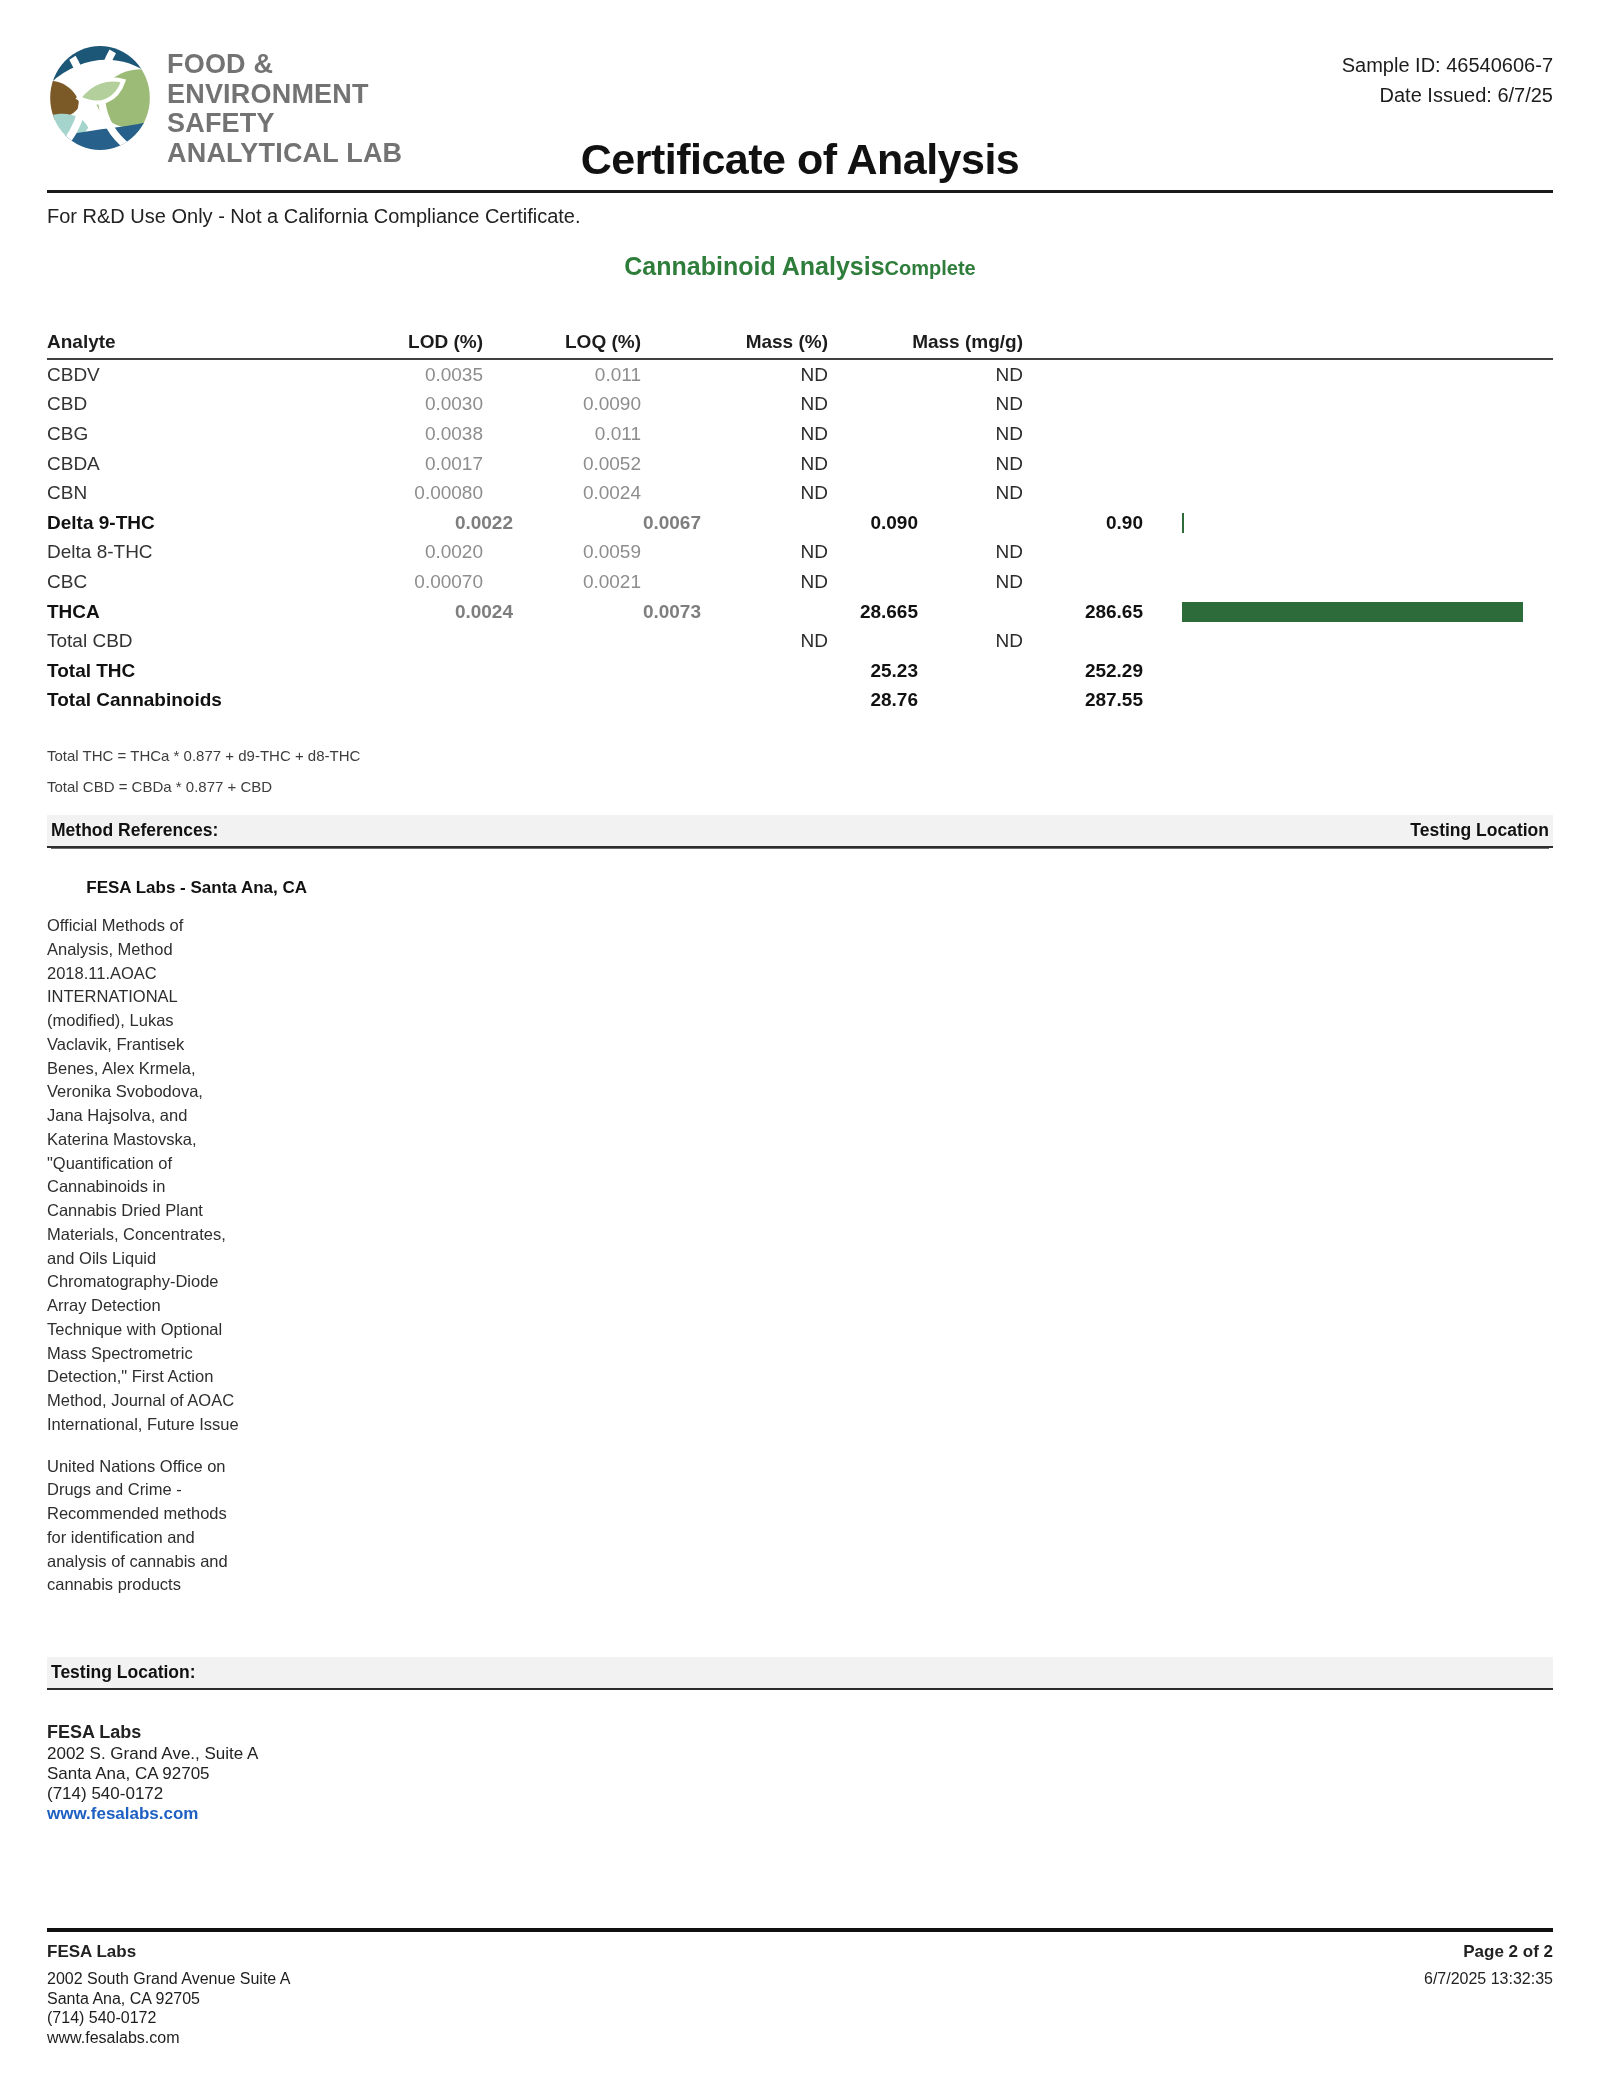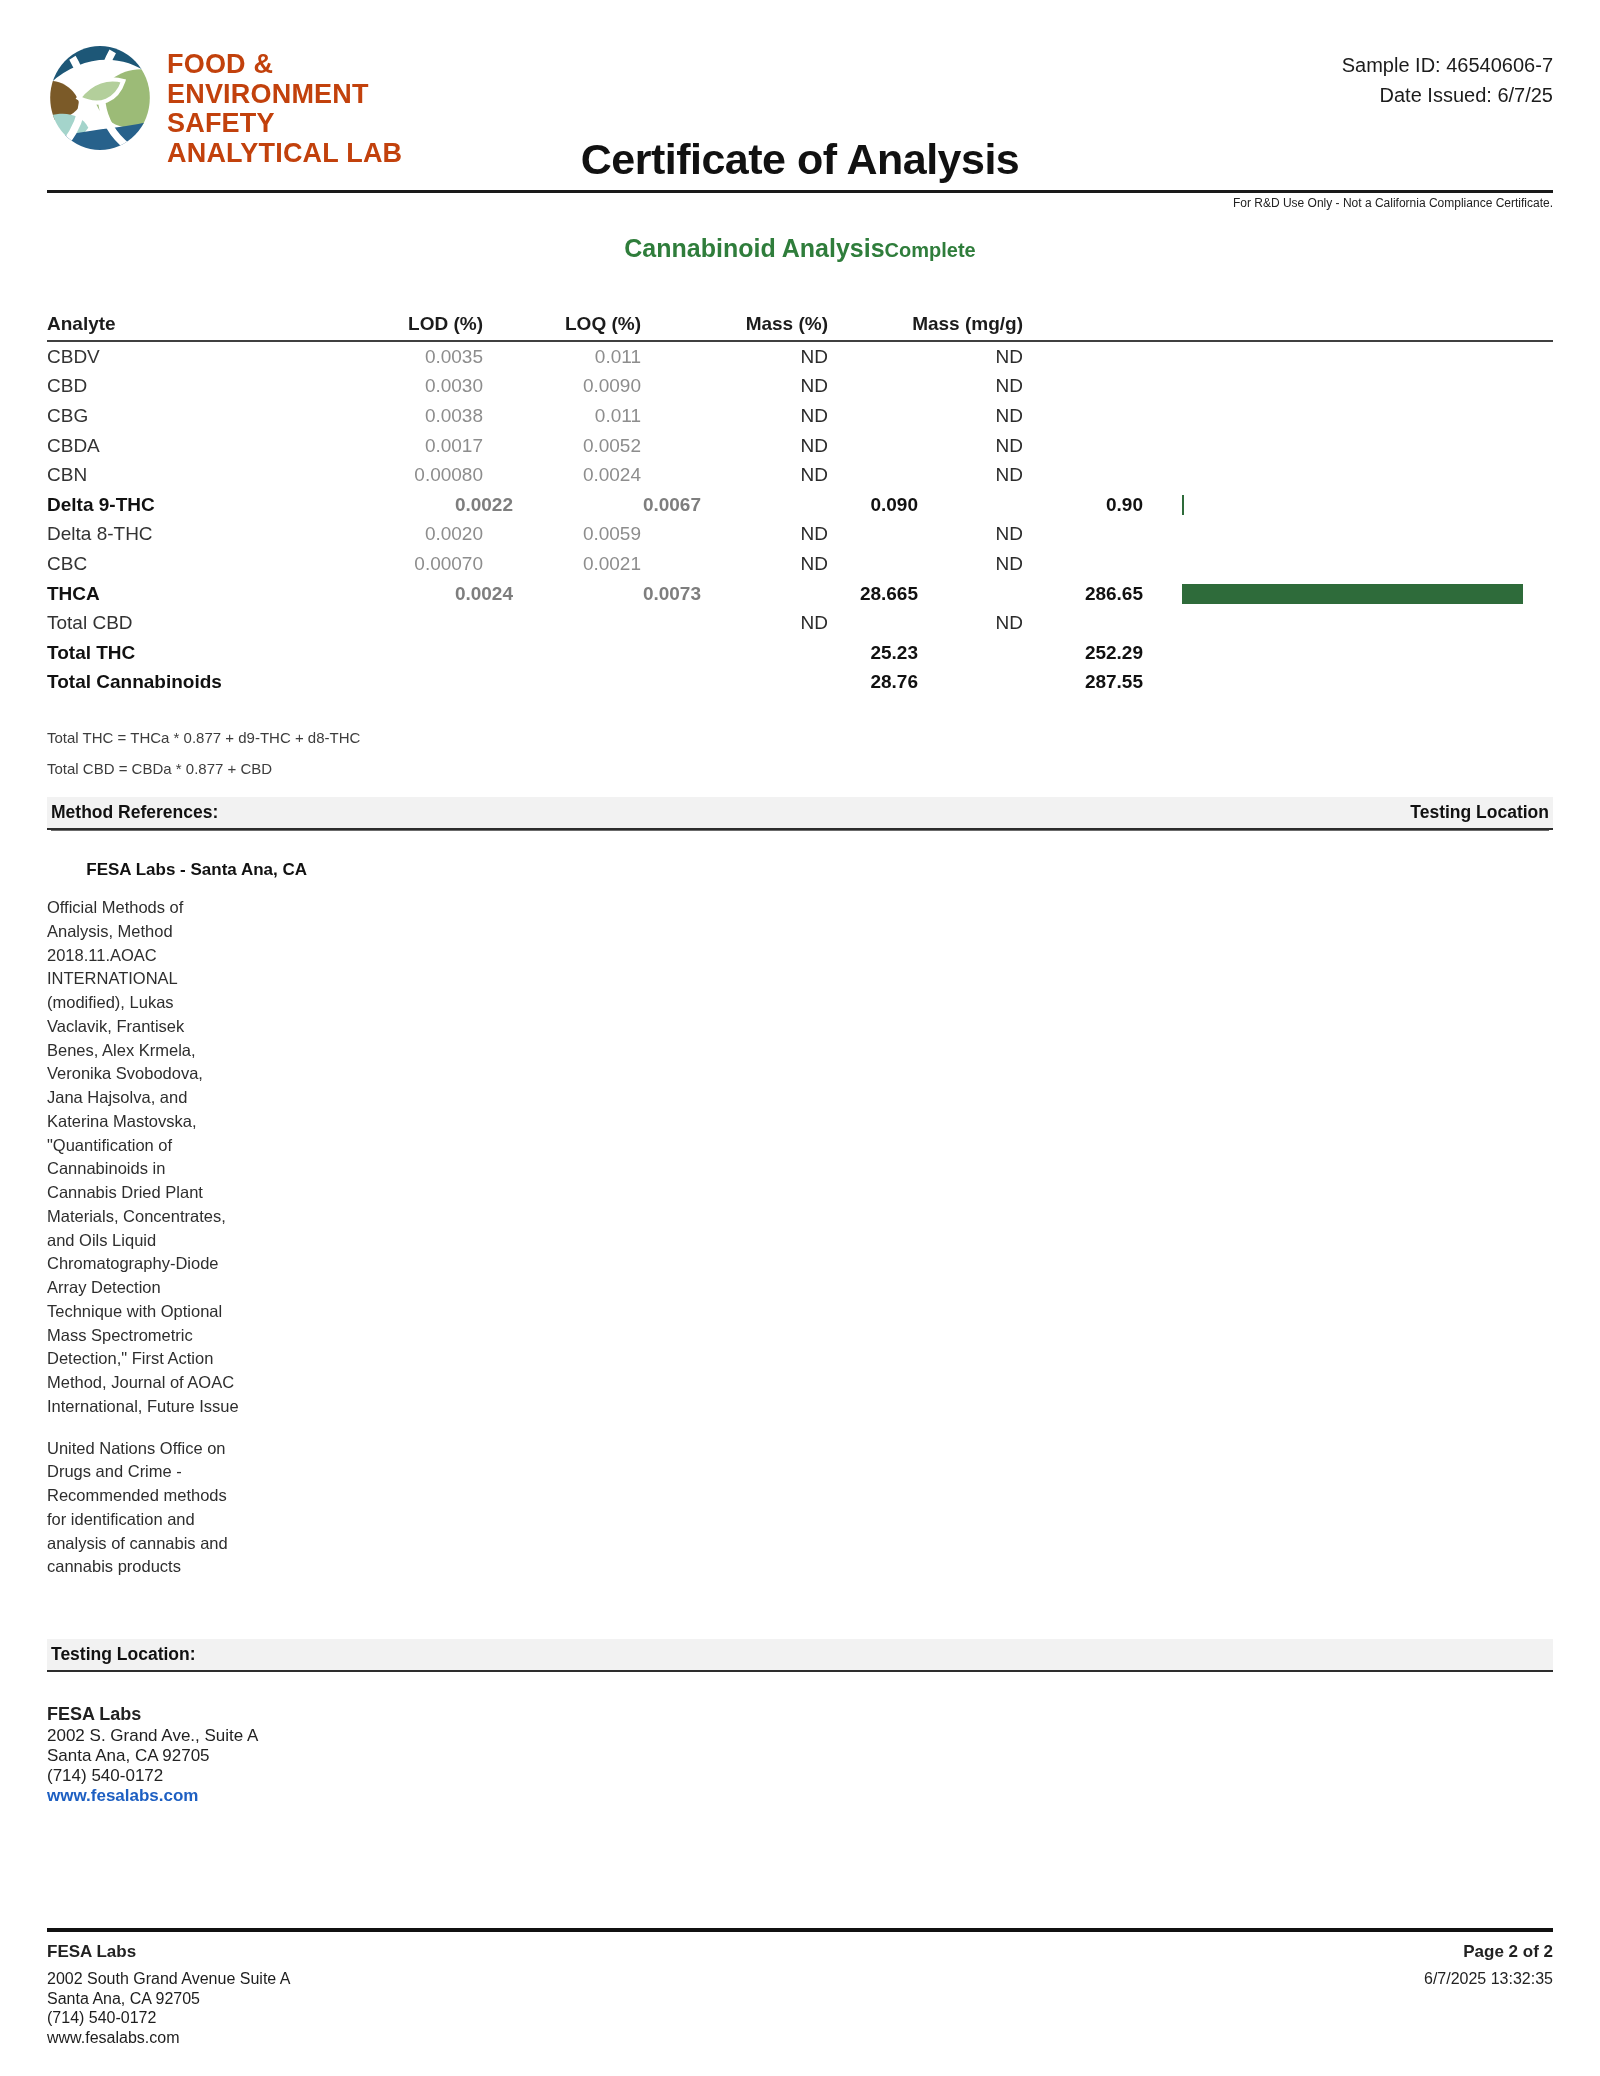--- a/index.html
+++ b/index.html
@@ -7,30 +7,30 @@
     position:relative; width:1600px; height:2076px; background:#fff;
     font-family:"Liberation Sans", sans-serif; color:#222; overflow:hidden;
   }
   .content { padding:0 47px; }
 
   
   .header { position:relative; height:190px; }
   .logo-wrap { position:absolute; left:0; top:44px; display:flex; align-items:flex-start; }
   .logo-mark { width:106px; height:108px; }
   .logo-text {
-    margin-left:14px; margin-top:6px; color:#c2410c; font-weight:bold;
+    margin-left:14px; margin-top:6px; color:#737373; font-weight:bold;
     font-size:27px; line-height:1.1; letter-spacing:0.2px; text-transform:uppercase;
   }
   .header-info { position:absolute; right:0; top:50px; text-align:right; font-size:20px; line-height:30px; color:#1c1c1c; }
   .doc-title {
     position:absolute; left:0; right:0; bottom:6px; text-align:center;
     font-size:43px; font-weight:bold; letter-spacing:-0.5px; color:#111;
   }
   .header-rule { border:none; border-top:3px solid #1a1a1a; margin:0; }
-  .doc-subtitle { text-align:right; font-size:12px; color:#222; margin-top:3px; }
+  .doc-subtitle { text-align:left; font-size:20px; color:#222; margin-top:12px; }
 
   
   .section-row { display:flex; justify-content:center; align-items:baseline; margin-top:24px; }
   .section-title { font-size:25px; font-weight:bold; }
   .section-status { font-size:20px; font-weight:bold; }
 
   
   .table { margin-top:44px; }
   .t-row {
     display:grid; grid-template-columns:250px 186px 158px 187px 195px 1fr;

